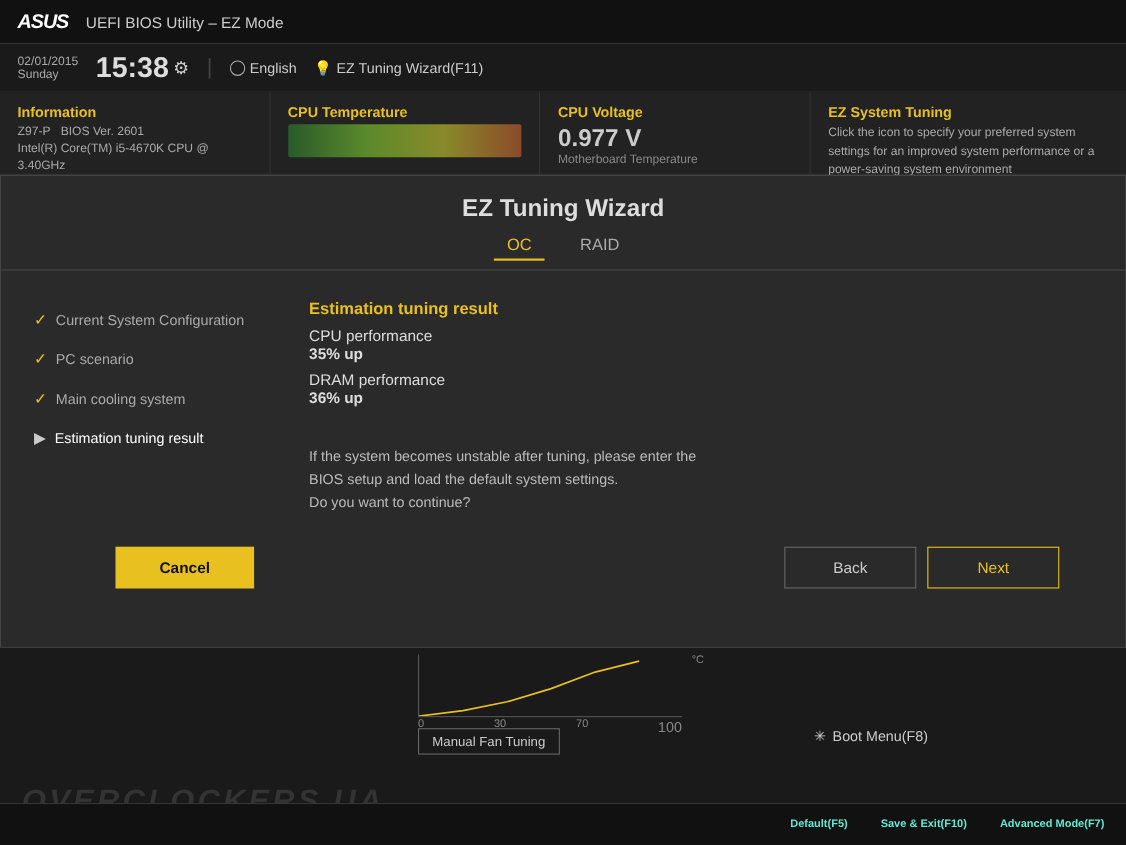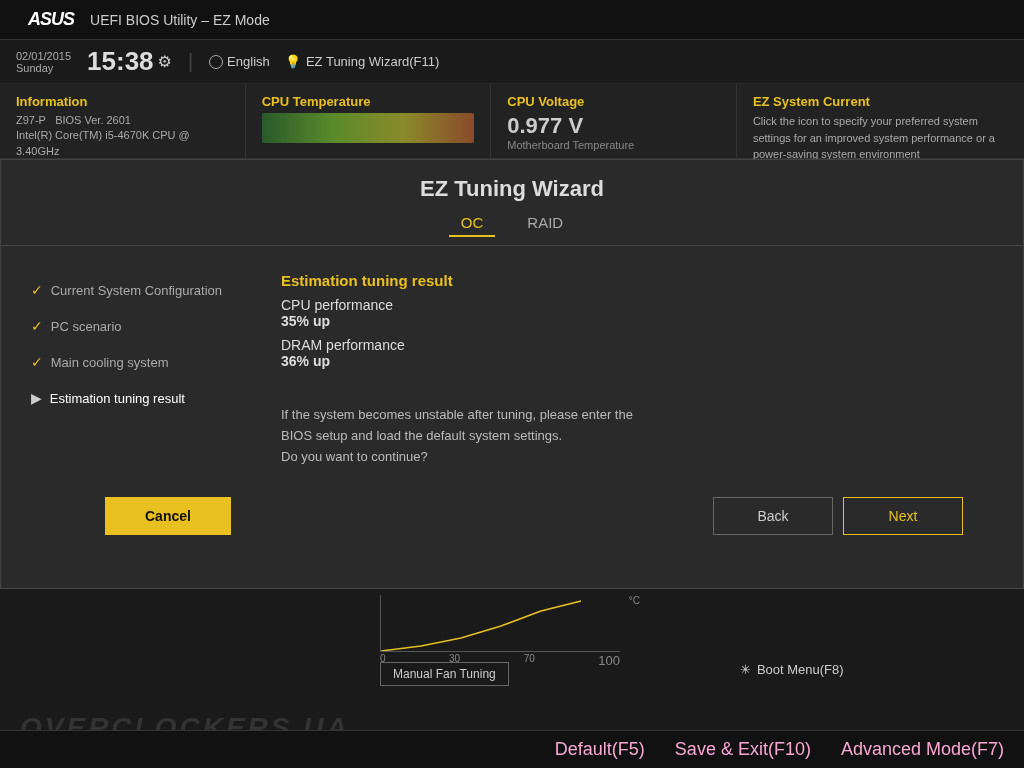--- a/index.html
+++ b/index.html
@@ -11,21 +11,21 @@
       overflow: hidden;
       color: #ccc;
     }
 
     
     .top-bar {
       display: flex;
       align-items: center;
       background: #111;
       height: 40px;
-      padding: 0 28px;
+      padding: 0 16px;
       border-bottom: 1px solid #333;
     }
     .asus-logo {
       color: #fff;
       font-weight: bold;
       font-size: 18px;
       font-style: italic;
       margin-right: 16px;
       letter-spacing: -1px;
     }
@@ -252,23 +252,24 @@
       height: 38px;
       background: #111;
       display: flex;
       align-items: center;
       justify-content: flex-end;
       gap: 30px;
       padding: 0 20px;
       border-top: 1px solid #333;
     }
     .func-btn {
-      color: #f9a8d4;
-      font-size: 18px;
-      cursor: pointer;
+      color: #5eead4;
+      font-size: 10px;
+      cursor: pointer;
+      font-weight: bold;
     }
   </style>
 </head>
 <body>
 
 <div class="top-bar">
   <span class="asus-logo">ASUS</span>
   <span class="bios-title">UEFI BIOS Utility – EZ Mode</span>
 </div>
 
@@ -306,21 +307,21 @@
   <div class="panel">
     <div class="panel-title">CPU Temperature</div>
     <div class="cpu-temp-bar"></div>
   </div>
   <div class="panel">
     <div class="panel-title">CPU Voltage</div>
     <div class="panel-value">0.977 V</div>
     <div class="panel-sub">Motherboard Temperature</div>
   </div>
   <div class="ez-system-panel">
-    <div class="ez-system-title">EZ System Current</div>
+    <div class="ez-system-title">EZ System Tuning</div>
     <div class="ez-system-text">Click the icon to specify your preferred system settings for an improved system performance or a power-saving system environment</div>
   </div>
 </div>
 
 <div class="dialog-overlay">
   <div class="dialog-header">EZ Tuning Wizard</div>
   <div class="dialog-tabs">
     <div class="tab active">OC</div>
     <div class="tab">RAID</div>
   </div>

